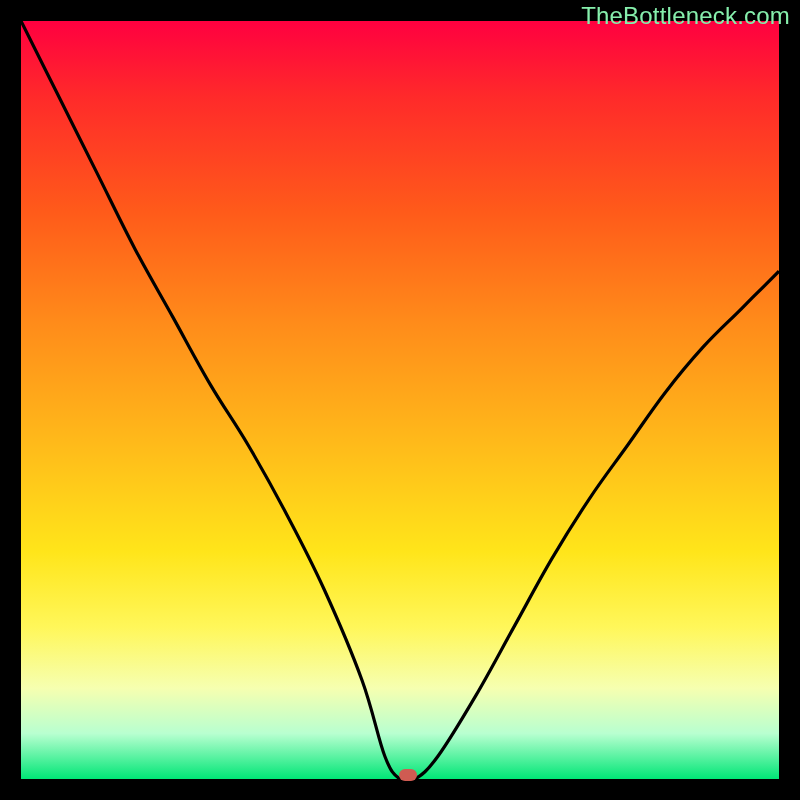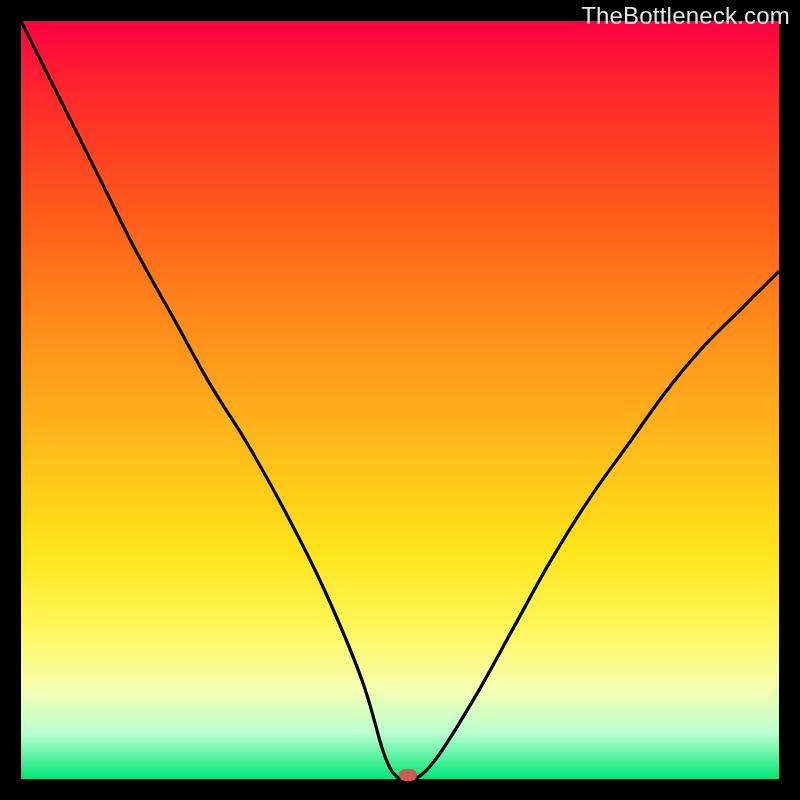--- a/index.html
+++ b/index.html
@@ -33,21 +33,21 @@
       #fff75a 80%,
       #f6ffb0 88%,
       #b8ffd0 94%,
       #00e676 100%
     );
   }
   .watermark {
     position: absolute;
     top: 2px;
     right: 10px;
-    color: #e5e5e5;
+    color: #86efac;
     font-size: 24px;
     font-weight: 400;
     letter-spacing: 0.2px;
     z-index: 3;
     user-select: none;
   }
   svg.curve {
     position: absolute;
     left: 21px;
     top: 21px;

